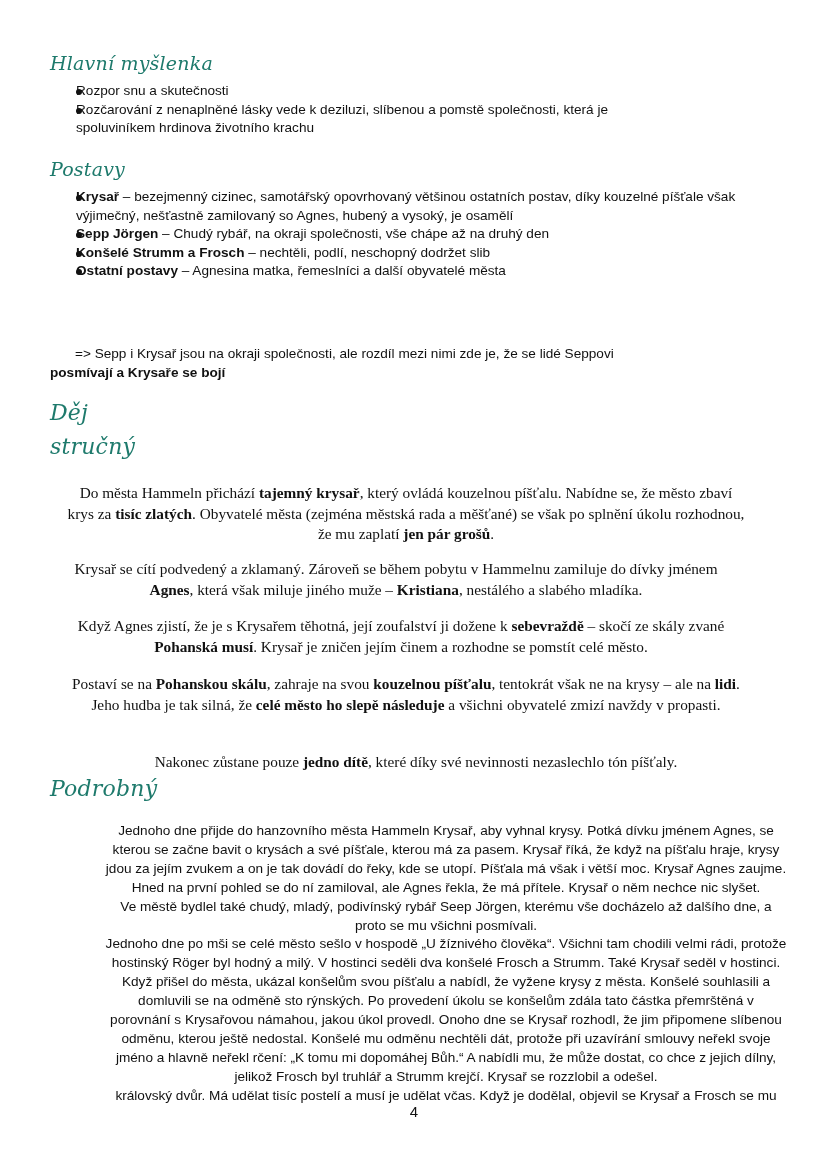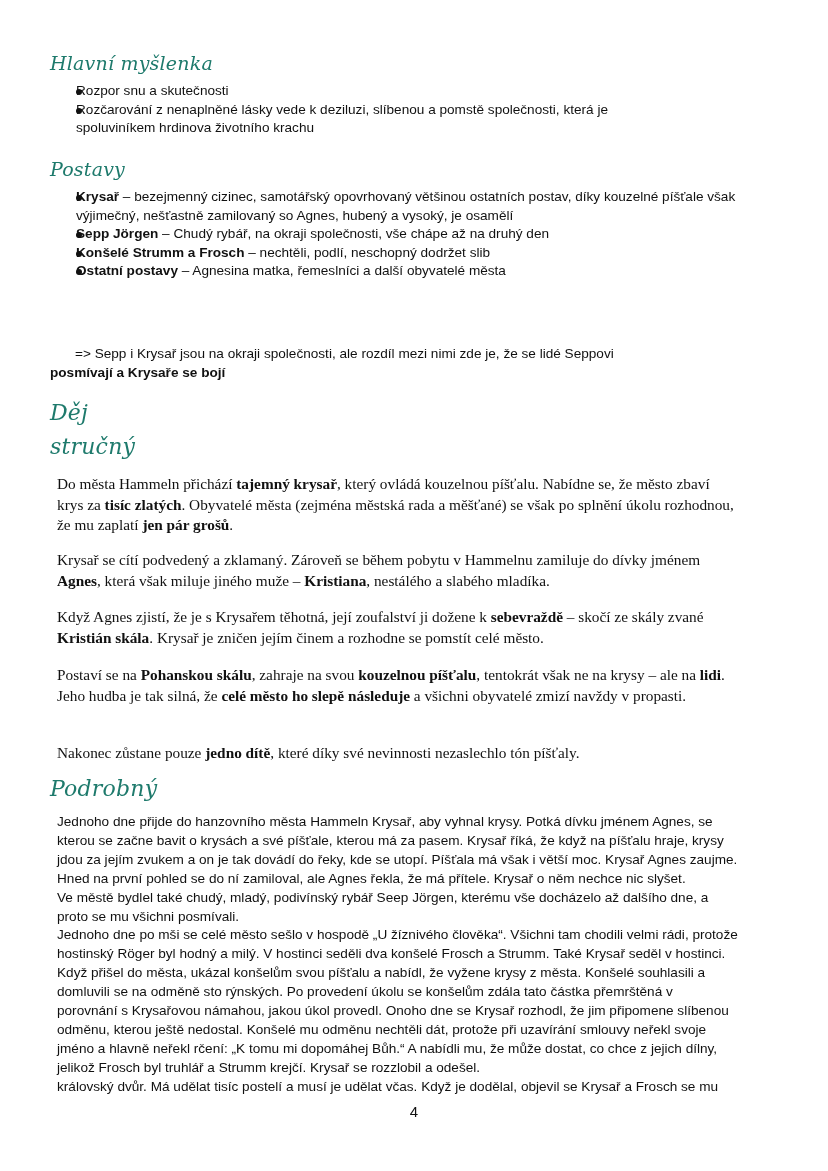--- a/index.html
+++ b/index.html
@@ -13,21 +13,21 @@
     .h-main { font-size: 19px; }
     .h-big { font-size: 22px; }
     .sans { font-family: "Liberation Sans", sans-serif; font-size: 13.6px; line-height: 18.6px; }
     .serif { font-family: "Liberation Serif", serif; font-size: 15.3px; line-height: 20.5px; }
     ul.blist { position: absolute; left: 0; margin: 0; padding: 0; list-style: none; width: 740px; }
     ul.blist li { position: relative; padding-left: 76px; margin: 0; }
     ul.blist li .dot {
       position: absolute; left: 76px; top: 7px; width: 6px; height: 6px; border-radius: 50%; background: #111;
     }
     b { font-weight: bold; }
-    .block { position: absolute; left: 50px; width: 730px; margin: 7px; }
+    .block { position: absolute; left: 50px; width: 730px; margin: 16px; text-align: center; }
     .pagenum { position: absolute; left: 0; width: 828px; text-align: center; top: 1103px;
       font-family: "Liberation Sans", sans-serif; font-size: 15px; }
   </style>
 </head>
 <body>
 
 <div class="page">
 
   <h2 class="h h-main" style="top:52px;">Hlavní myšlenka</h2>
   <ul class="blist sans" style="top:82px;">
@@ -45,21 +45,21 @@
   <div class="sans" style="position:absolute; left:75px; top:345px;">=&gt; Sepp i Krysař jsou na okraji společnosti, ale rozdíl mezi nimi zde je, že se lidé Seppovi</div>
   <div class="sans" style="position:absolute; left:50px; top:364px;font-weight:bold;">posmívají a Krysaře se bojí</div>
 
   <h2 class="h h-big" style="top:400px;">Děj</h2>
   <h3 class="h h-big" style="top:434px;">stručný</h3>
 
   <p class="block serif" style="top:467px; width:680px;"><span>Do města Hammeln přichází </span><b>tajemný krysař</b><span>, který ovládá kouzelnou píšťalu. Nabídne se, že město zbaví krys za </span><b>tisíc zlatých</b><span>. Obyvatelé města (zejména městská rada a měšťané) se však po splnění úkolu rozhodnou, že mu zaplatí </span><b>jen pár grošů</b><span>.</span></p>
 
   <p class="block serif" style="top:543px; width:660px;"><span>Krysař se cítí podvedený a zklamaný. Zároveň se během pobytu v Hammelnu zamiluje do dívky jménem </span><b>Agnes</b><span>, která však miluje jiného muže – </span><b>Kristiana</b><span>, nestálého a slabého mladíka.</span></p>
 
-  <p class="block serif" style="top:600px; width:670px;"><span>Když Agnes zjistí, že je s Krysařem těhotná, její zoufalství ji dožene k </span><b>sebevraždě</b><span> – skočí ze skály zvané </span><b>Kristián skála</b><span>. Krysař je zničen jejím činem a rozhodne se pomstít celé město.</span></p>
+  <p class="block serif" style="top:600px; width:670px;"><span>Když Agnes zjistí, že je s Krysařem těhotná, její zoufalství ji dožene k </span><b>sebevraždě</b><span> – skočí ze skály zvané </span><b>Pohanská musí</b><span>. Krysař je zničen jejím činem a rozhodne se pomstít celé město.</span></p>
 
   <p class="block serif" style="top:658px; width:680px;"><span>Postaví se na </span><b>Pohanskou skálu</b><span>, zahraje na svou </span><b>kouzelnou píšťalu</b><span>, tentokrát však ne na krysy – ale na </span><b>lidi</b><span>. Jeho hudba je tak silná, že </span><b>celé město ho slepě následuje</b><span> a všichni obyvatelé zmizí navždy v propasti.</span></p>
 
   <p class="block serif" style="top:736px; width:700px;"><span>Nakonec zůstane pouze </span><b>jedno dítě</b><span>, které díky své nevinnosti nezaslechlo tón píšťaly.</span></p>
 
   <h3 class="h h-big" style="top:776px;">Podrobný</h3>
   <div class="block sans" style="top:806px; width:760px; white-space:nowrap; line-height:18.9px;">
     <div>Jednoho dne přijde do hanzovního města Hammeln Krysař, aby vyhnal krysy. Potká dívku jménem Agnes, se</div>
     <div>kterou se začne bavit o krysách a své píšťale, kterou má za pasem. Krysař říká, že když na píšťalu hraje, krysy</div>
     <div>jdou za jejím zvukem a on je tak dovádí do řeky, kde se utopí. Píšťala má však i větší moc. Krysař Agnes zaujme.</div>

